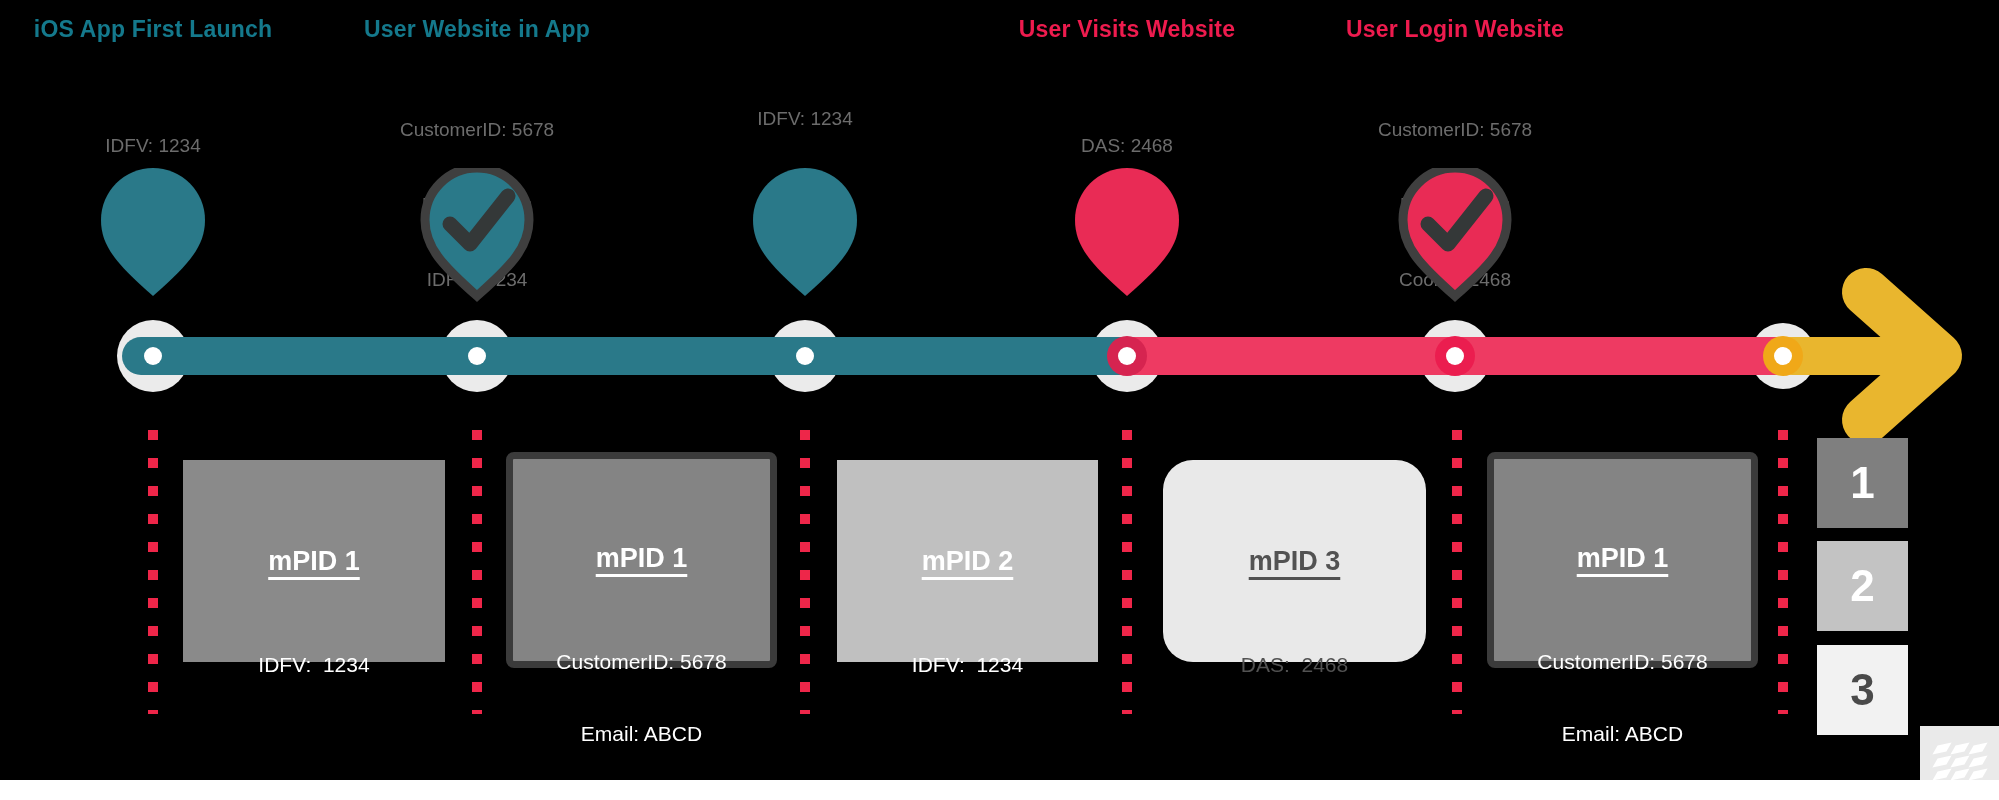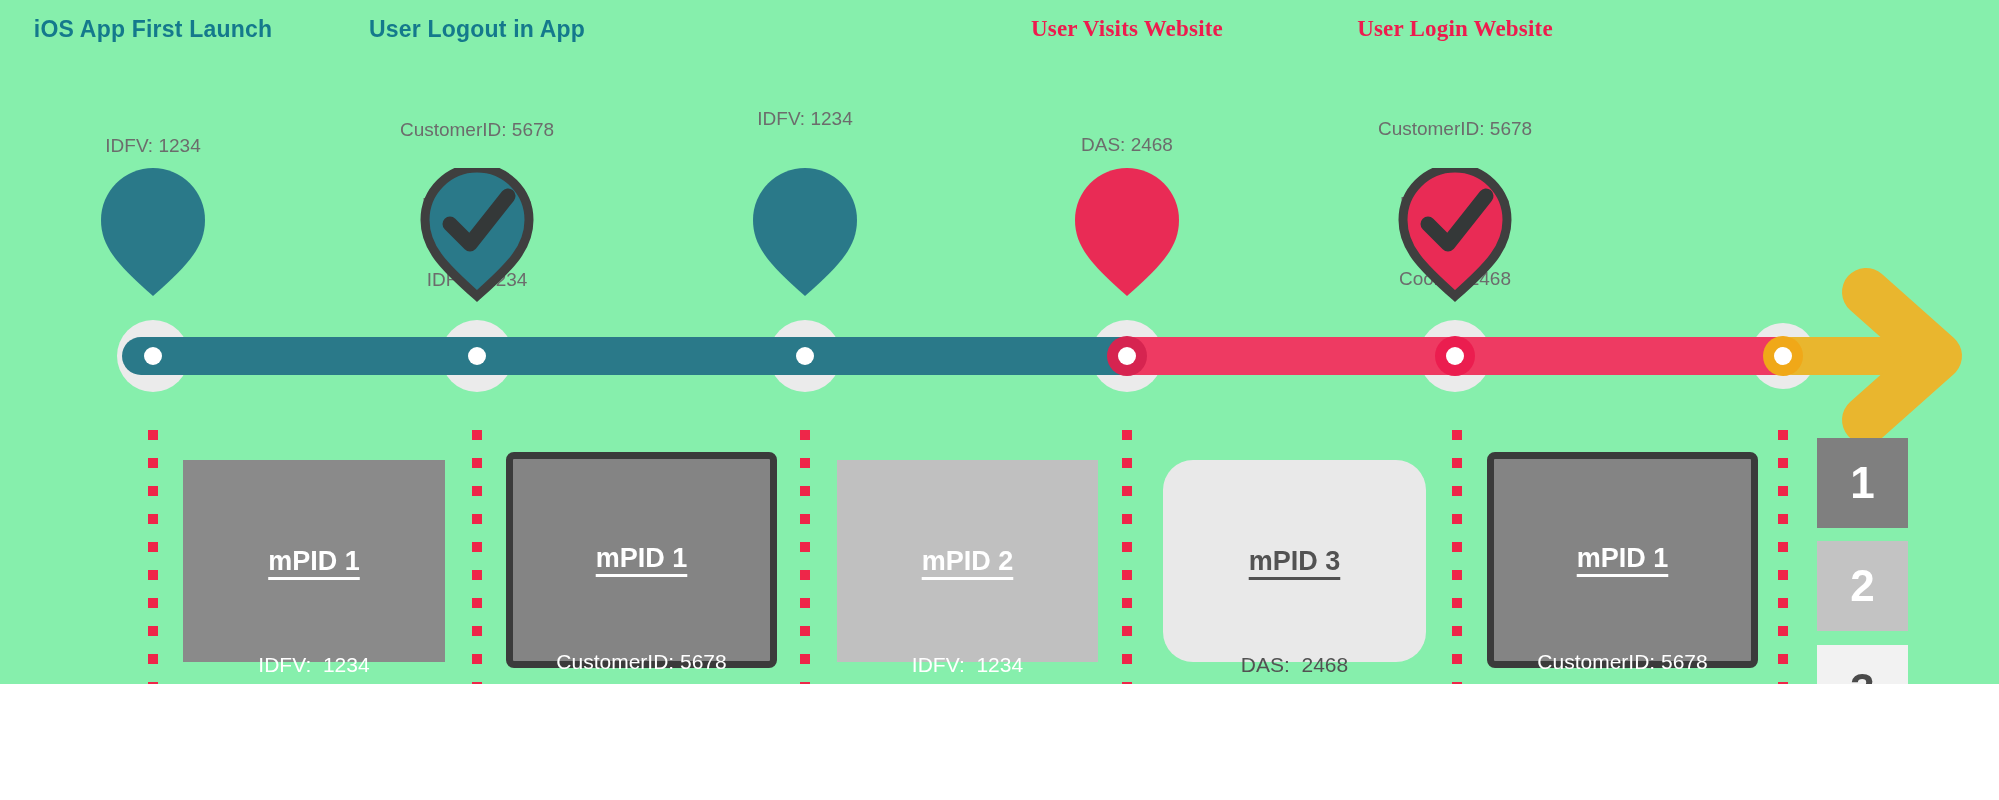--- a/index.html
+++ b/index.html
@@ -1,23 +1,23 @@
 <!DOCTYPE html>
 <html style="--teal: #2a7989; --teal-title: #14798c; --pink: #e92b55; --pink-bar: #ee3a62; --pink-title: #ee1b4e; --dotted-red: #ee2649; --ring-dark-pink: #d62450; --ring-pink: #eb1d4f; --yellow: #e9b62e; --yellow-ring: #f0a818; --dot-halo: #ebebeb; --box-dark: #8a8a8a; --box-dark-bordered: #848484; --box-medium: #c0c0c0; --box-light: #e9e9e9; --box-border: #3b3b3b; --box-dark-text: #ffffff; --box-light-text: #525252; --legend-dark: #7f7f7f; --legend-medium: #c3c3c3; --legend-light: #f2f2f2; --id-text: #6c6c6c; --pin-outline: #3f3f3f; --check: #343838; --footer-bar: #45624a; --logo-bg: #eaeaea;"><head>
 <meta charset="utf-8">
 <style>
   html,body{margin:0;padding:0;background:#fff;}
-  .stage{position:relative;width:1999px;height:684px;background:#86efac;overflow:hidden;
+  .stage{position:relative;width:1999px;height:780px;background:#000000;overflow:hidden;
          font-family:"Liberation Sans", sans-serif;}
 
   
   .event{position:absolute;top:16px;width:320px;text-align:center;}
   .event-title{font-size:23px;font-weight:bold;letter-spacing:.2px;}
   .event-title.teal{color:var(--teal-title);}
-  .event-title.pink{color:var(--pink-title);font-family:Liberation Serif, serif;}
+  .event-title.pink{color:var(--pink-title);}
   .event-ids{margin-top:24px;color:var(--id-text);font-size:19px;line-height:25px;white-space:pre-wrap;}
   .event-ids.single{padding-top:16px;}
 
   
   .pin{position:absolute;top:168px;width:120px;height:140px;}
   .f-teal{fill:var(--teal);}
   .f-pink{fill:var(--pink);}
   .pin-outline{stroke:var(--pin-outline);stroke-width:9;}
   .check-stroke{fill:none;stroke:var(--check);stroke-width:15;stroke-linecap:round;stroke-linejoin:round;}
 
@@ -66,21 +66,21 @@
 <div class="stage">
 
   <div class="event" style="left:-7px">
     <div class="event-title teal">iOS App First Launch</div>
     <div class="event-ids single">
       <div>IDFV: 1234</div>
     </div>
   </div>
 
   <div class="event" style="left:317px">
-    <div class="event-title teal">User Logout in App</div>
+    <div class="event-title teal">User Website in App</div>
     <div class="event-ids">
       <div>CustomerID: 5678</div>
       <div>Email: ABCD</div>
       <div>IDFV:  1234</div>
     </div>
   </div>
 
   <div class="event" style="left:645px">
     <div class="event-ids single">
       <div>IDFV: 1234</div>

